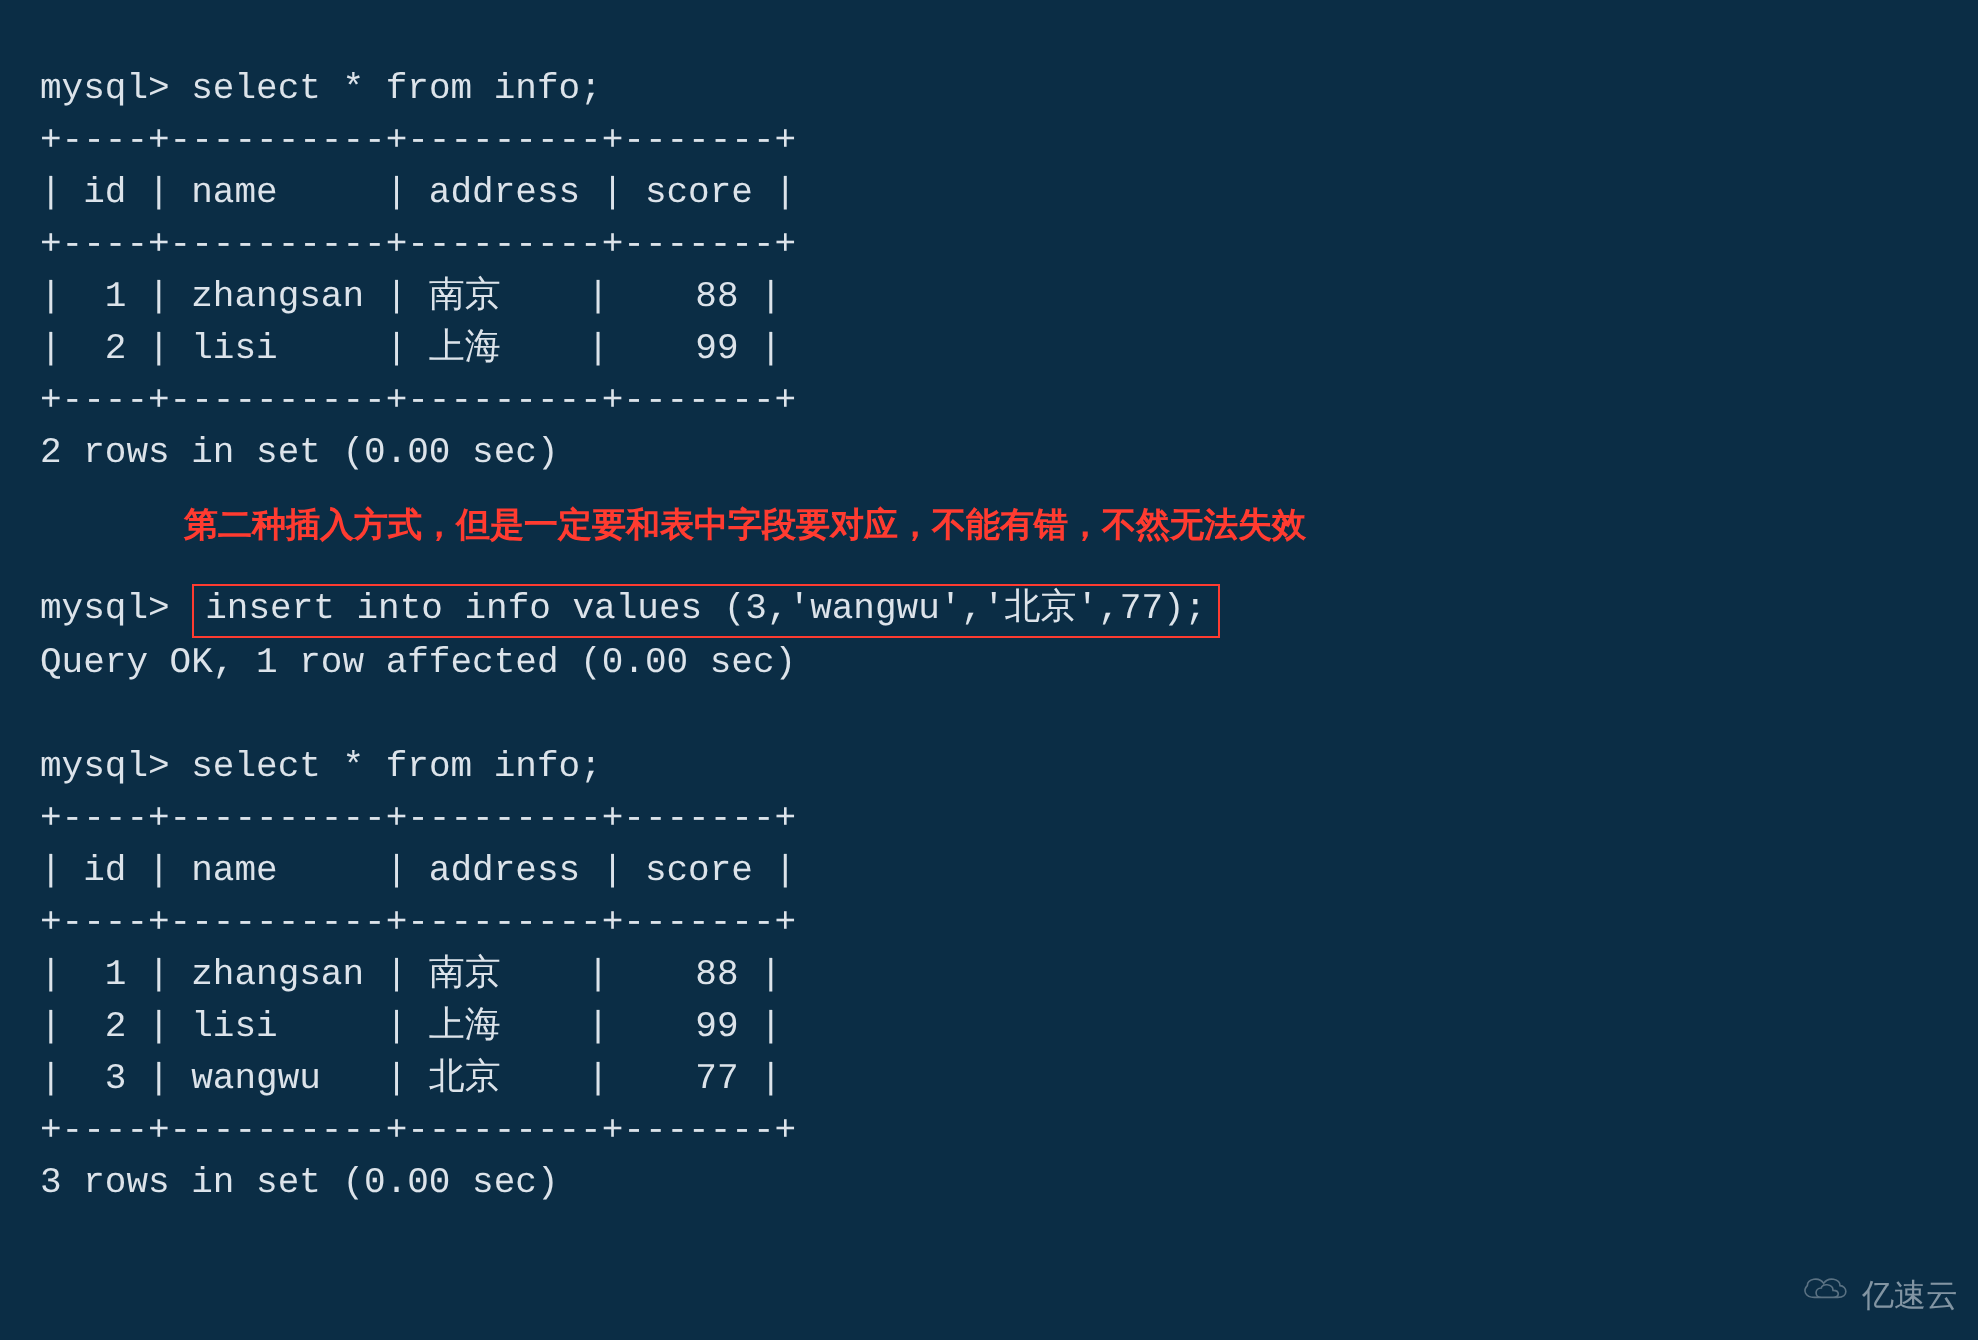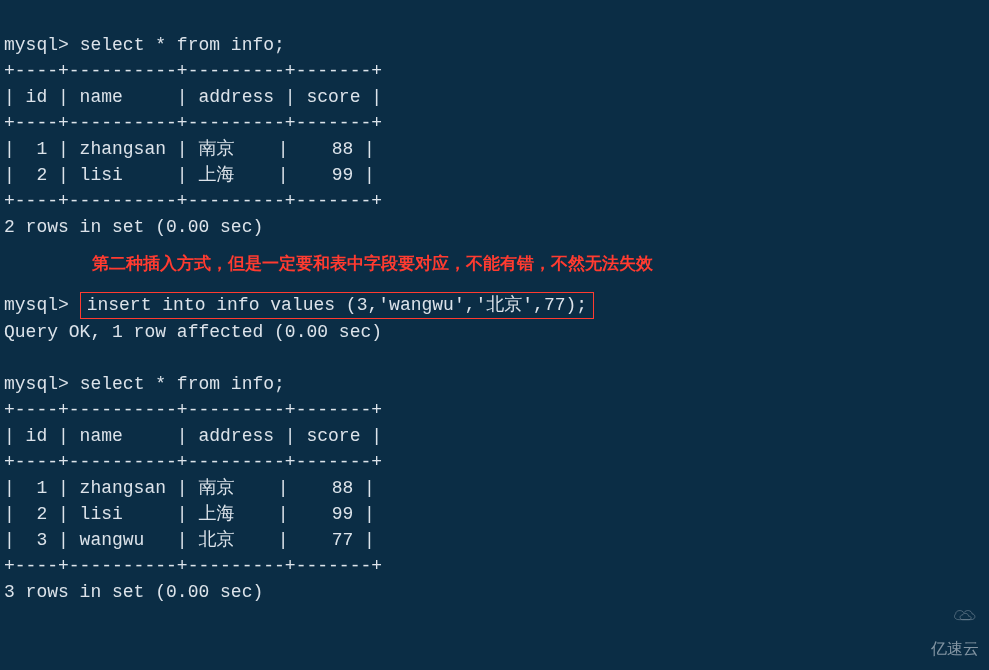--- a/index.html
+++ b/index.html
@@ -8,21 +8,21 @@
     width: 989px;
     height: 670px;
     background: #0b2d45;
     color: #dce3ea;
     font-family: "Consolas", "Courier New", monospace;
     font-size: 18px;
     line-height: 26px;
     overflow: hidden;
   }
   .term {
-    padding: 6px 4px;
+    padding: 6px 20px;
     white-space: pre;
   }
   .prompt { color: #dce3ea; }
   .line { color: #dce3ea; }
   .annot {
     color: #ff3b30;
     font-family: Liberation Mono, monospace;
     font-weight: bold;
     font-size: 17px;
     position: absolute;
@@ -37,23 +37,22 @@
     line-height: 25px;
   }
   .watermark {
     position: absolute;
     right: 10px;
     bottom: 8px;
     color: rgba(230, 235, 240, 0.55);
     font-family: Liberation Serif, serif;
     font-size: 16px;
     display: flex;
-    align-items: flex-end;
+    align-items: center;
     gap: 4px;
-    flex-direction: column;
   }
   .watermark svg {
     width: 28px;
     height: 18px;
     opacity: 0.6;
   }
 </style>
 </head>
 <body>
 

